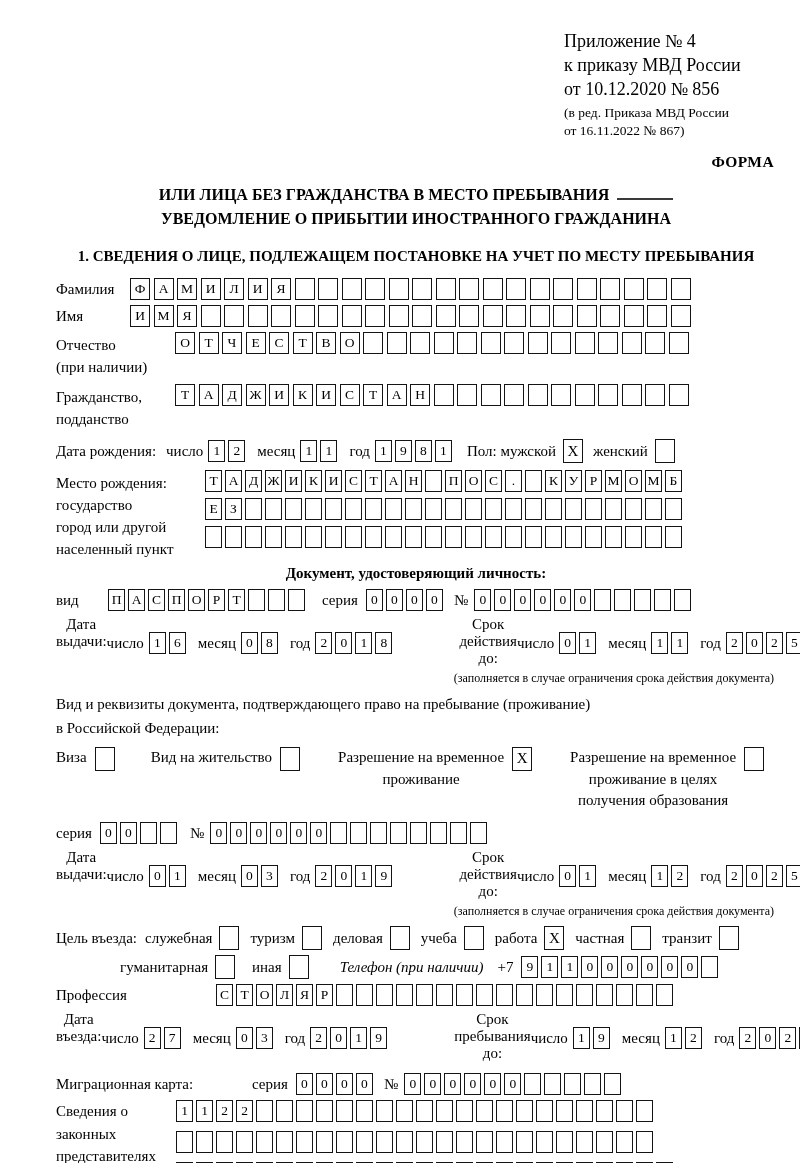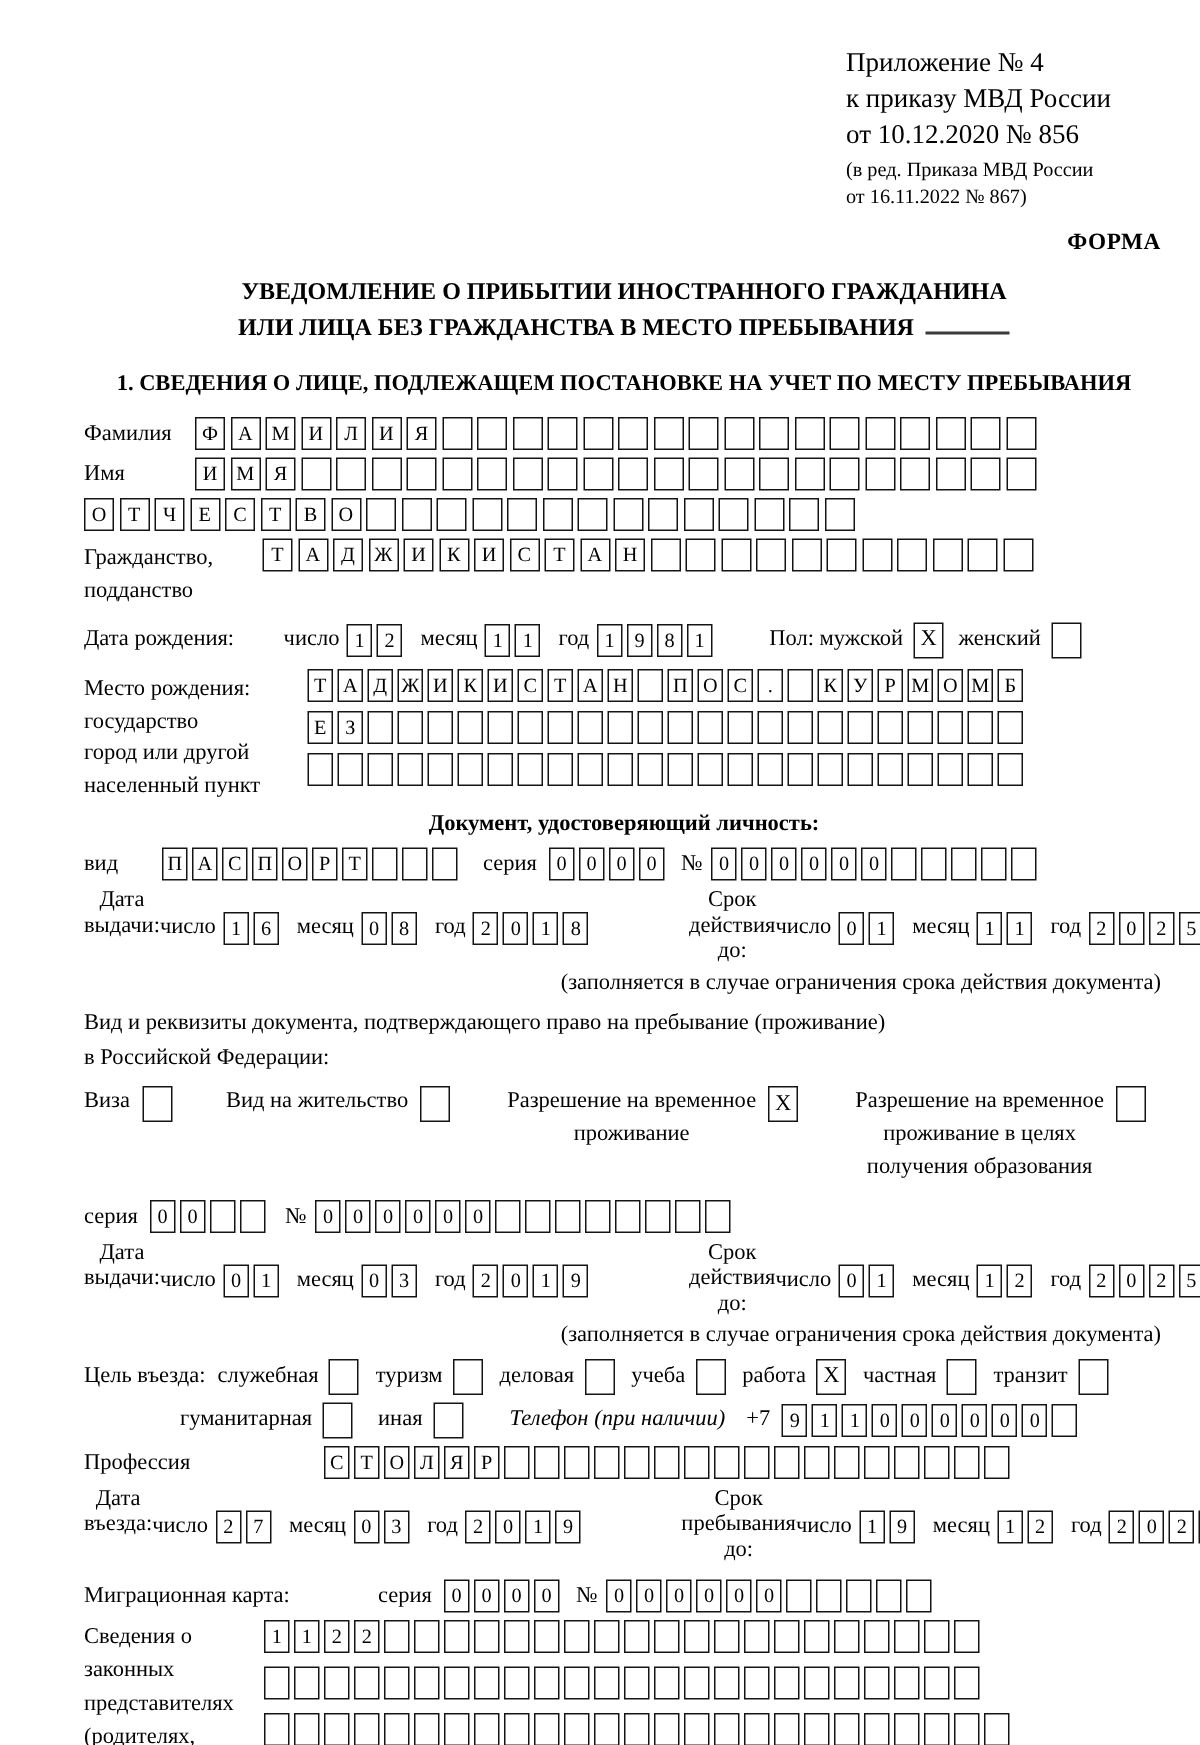--- a/index.html
+++ b/index.html
@@ -40,21 +40,21 @@
 
   
   .datepair { display: flex; margin: 2px 0 1px; }
   .datecol { display: flex; flex-direction: row; }
   .datecol .cap { text-align: center; margin-bottom: 3px; }
   .dateline { display: flex; align-items: center; white-space: nowrap; }
   .dateline .dlbl { margin-right: 5px; }
   .dateline .cells { margin-right: 9px; }
   .dateline .cells:last-child { margin-right: 0; }
   .right-col { margin-left: 64px; }
-  .note { text-align: right; font-size: 15px; margin: 1px 2px 7px 0; }
+  .note { text-align: right; font-size: 12px; margin: 1px 2px 7px 0; }
 
   .doc-heading { text-align: center; font-weight: bold; font-size: 15px; margin: 4px 0 7px; }
 
   .textline { line-height: 1.55; }
 
   .opts { display: flex; align-items: flex-start; margin: 7px 0 10px; gap: 16px; }
   .opt { display: flex; align-items: flex-start; margin-right: 12px; }
   .opt .olbl { margin-right: 8px; white-space: nowrap; padding-top: 2px; }
   .opt .center-lines { text-align: center; line-height: 1.45; margin-right: 8px; }
 
@@ -88,22 +88,22 @@
     <div>к приказу МВД России</div>
     <div>от 10.12.2020 № 856</div>
   </div>
   <div class="edition">
     <div>(в ред. Приказа МВД России</div>
     <div>от 16.11.2022 № 867)</div>
   </div>
   <div class="forma">ФОРМА</div>
 
   <div class="title">
+    <div><span>ИЛИ ЛИЦА БЕЗ ГРАЖДАНСТВА В МЕСТО ПРЕБЫВАНИЯ</span><span class="blank-line"></span></div>
     <div>УВЕДОМЛЕНИЕ О ПРИБЫТИИ ИНОСТРАННОГО ГРАЖДАНИНА</div>
-    <div><span>ИЛИ ЛИЦА БЕЗ ГРАЖДАНСТВА В МЕСТО ПРЕБЫВАНИЯ</span><span class="blank-line"></span></div>
   </div>
 
   <div class="section-heading">1. СВЕДЕНИЯ О ЛИЦЕ, ПОДЛЕЖАЩЕМ ПОСТАНОВКЕ НА УЧЕТ ПО МЕСТУ ПРЕБЫВАНИЯ</div>
 
   <div class="frow">
     <div class="flabel" style="width:74px">Фамилия</div>
     <div class="cells wide">
         <span class="cell">Ф</span>
         <span class="cell">А</span>
         <span class="cell">М</span>
@@ -155,20 +155,24 @@
         <span class="cell"></span>
         <span class="cell"></span>
         <span class="cell"></span>
         <span class="cell"></span>
         <span class="cell"></span>
         <span class="cell"></span>
       </div>
   </div>
 
   <div class="frow">
+    <div class="flabel lbl-lines" style="width:119px">
+      <div>Отчество</div>
+      <div>(при наличии)</div>
+    </div>
     <div class="cells wide">
         <span class="cell">О</span>
         <span class="cell">Т</span>
         <span class="cell">Ч</span>
         <span class="cell">Е</span>
         <span class="cell">С</span>
         <span class="cell">Т</span>
         <span class="cell">В</span>
         <span class="cell">О</span>
         <span class="cell"></span>
@@ -212,21 +216,21 @@
         <span class="cell"></span>
         <span class="cell"></span>
         <span class="cell"></span>
         <span class="cell"></span>
         <span class="cell"></span>
         <span class="cell"></span>
         <span class="cell"></span>
       </div>
   </div>
 
-  <div class="frow" style="align-items:center; margin-top:9px;gap:23px;">
+  <div class="frow" style="align-items:center; margin-top:9px;">
     <div class="flabel" style="padding-top:0; margin-right:10px;">Дата рождения:</div>
     <div class="dateline">
       <span class="dlbl">число</span>
       <span class="cells">
           <span class="cell">1</span>
           <span class="cell">2</span>
         </span>
       <span class="dlbl">месяц</span>
       <span class="cells">
           <span class="cell">1</span>

